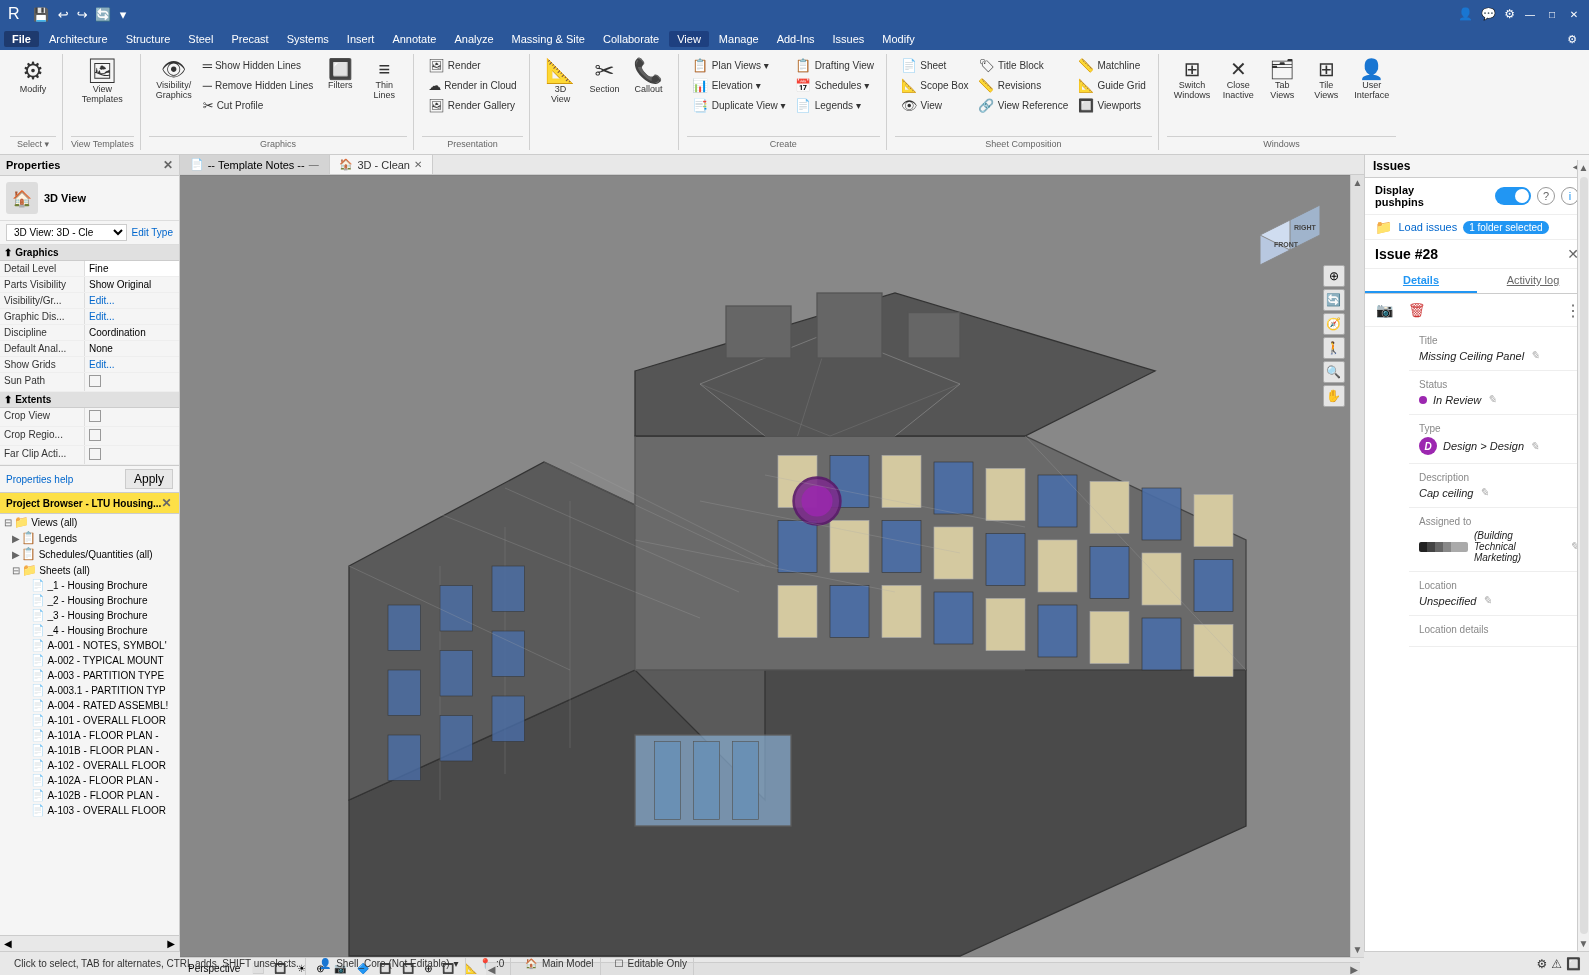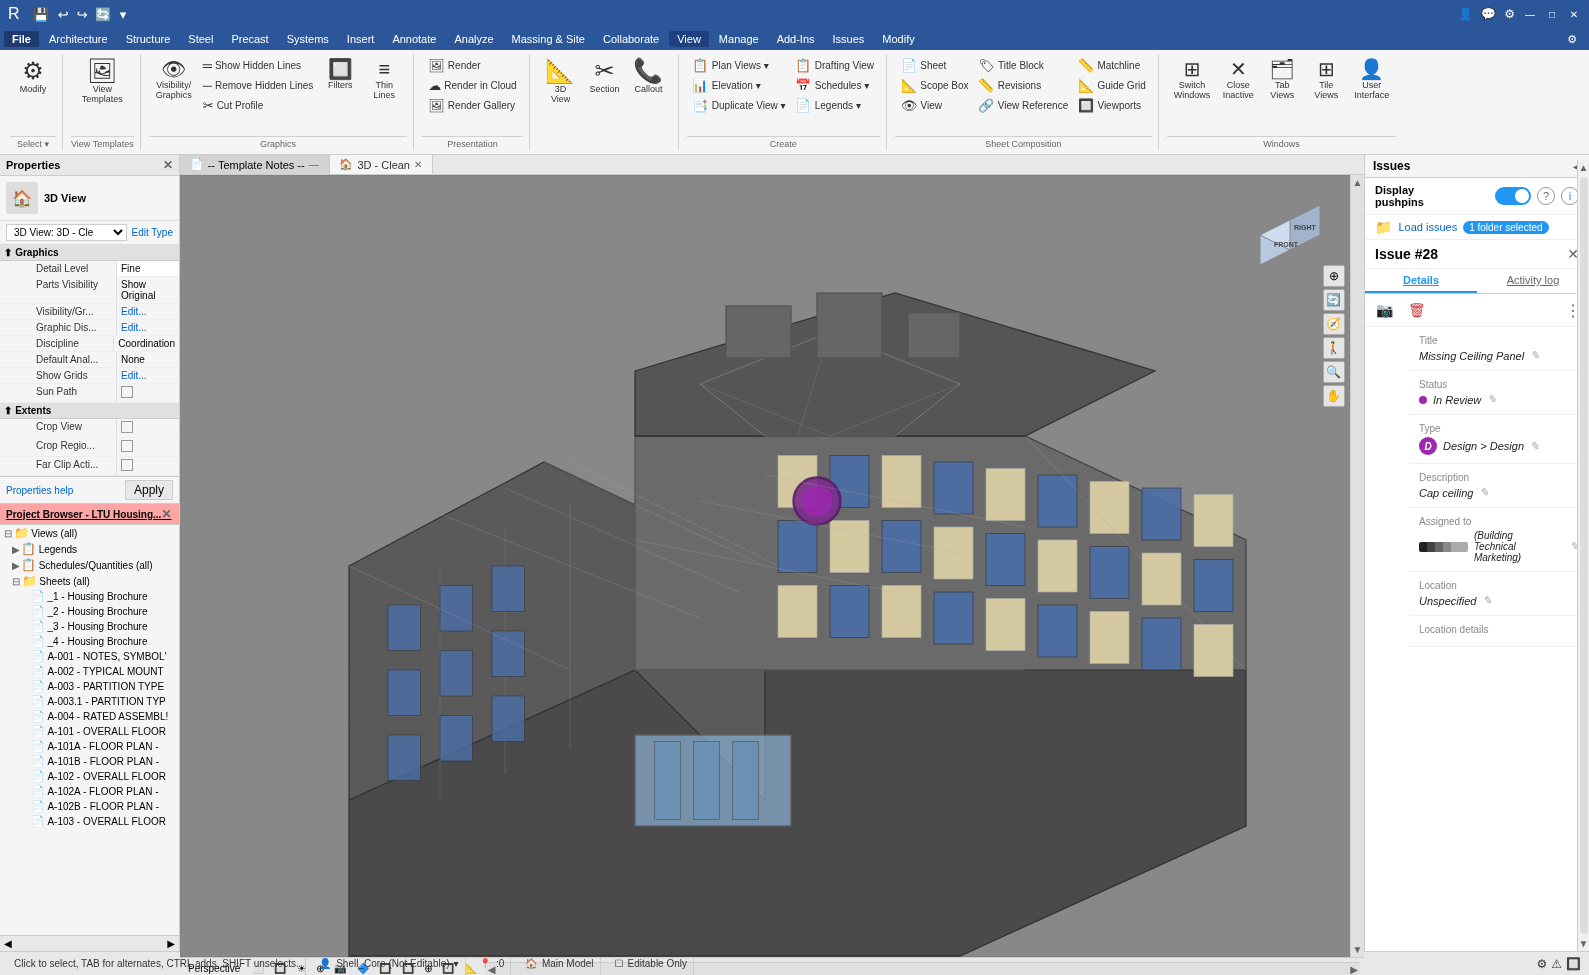--- a/index.html
+++ b/index.html
@@ -158,21 +158,20 @@
     .props-row {
       display: flex;
       border-bottom: 1px solid #eee;
     }
     .props-label {
       width: 85px;
       padding: 2px 4px;
       color: #333;
       border-right: 1px solid #ddd;
       font-size: 10px;
-      margin-left: 32px;
     }
     .props-value {
       flex: 1;
       padding: 2px 4px;
       font-size: 10px;
       color: #000;
     }
     .props-value.link { color: #0066cc; cursor: pointer; }
     .props-value.editable { background: white; }
     .checkbox-val { width: 12px; height: 12px; border: 1px solid #999; display: inline-block; }
@@ -201,25 +200,24 @@
       display: flex;
       flex-direction: column;
       font-size: 10px;
       border-top: 1px solid #ccc;
     }
     #browser-header {
       display: flex;
       align-items: center;
       justify-content: flex-start;
       padding: 3px 6px;
-      background: #fca5a5;
+      background: #fde047;
       border-bottom: 1px solid #ccc;
       font-size: 11px;
       font-weight: bold;
-      text-decoration: underline;
     }
     .browser-item {
       display: flex;
       align-items: center;
       padding: 1px 4px;
       cursor: pointer;
       font-size: 10px;
       gap: 2px;
     }
     .tree-icon { font-size: 10px; color: #666; }

